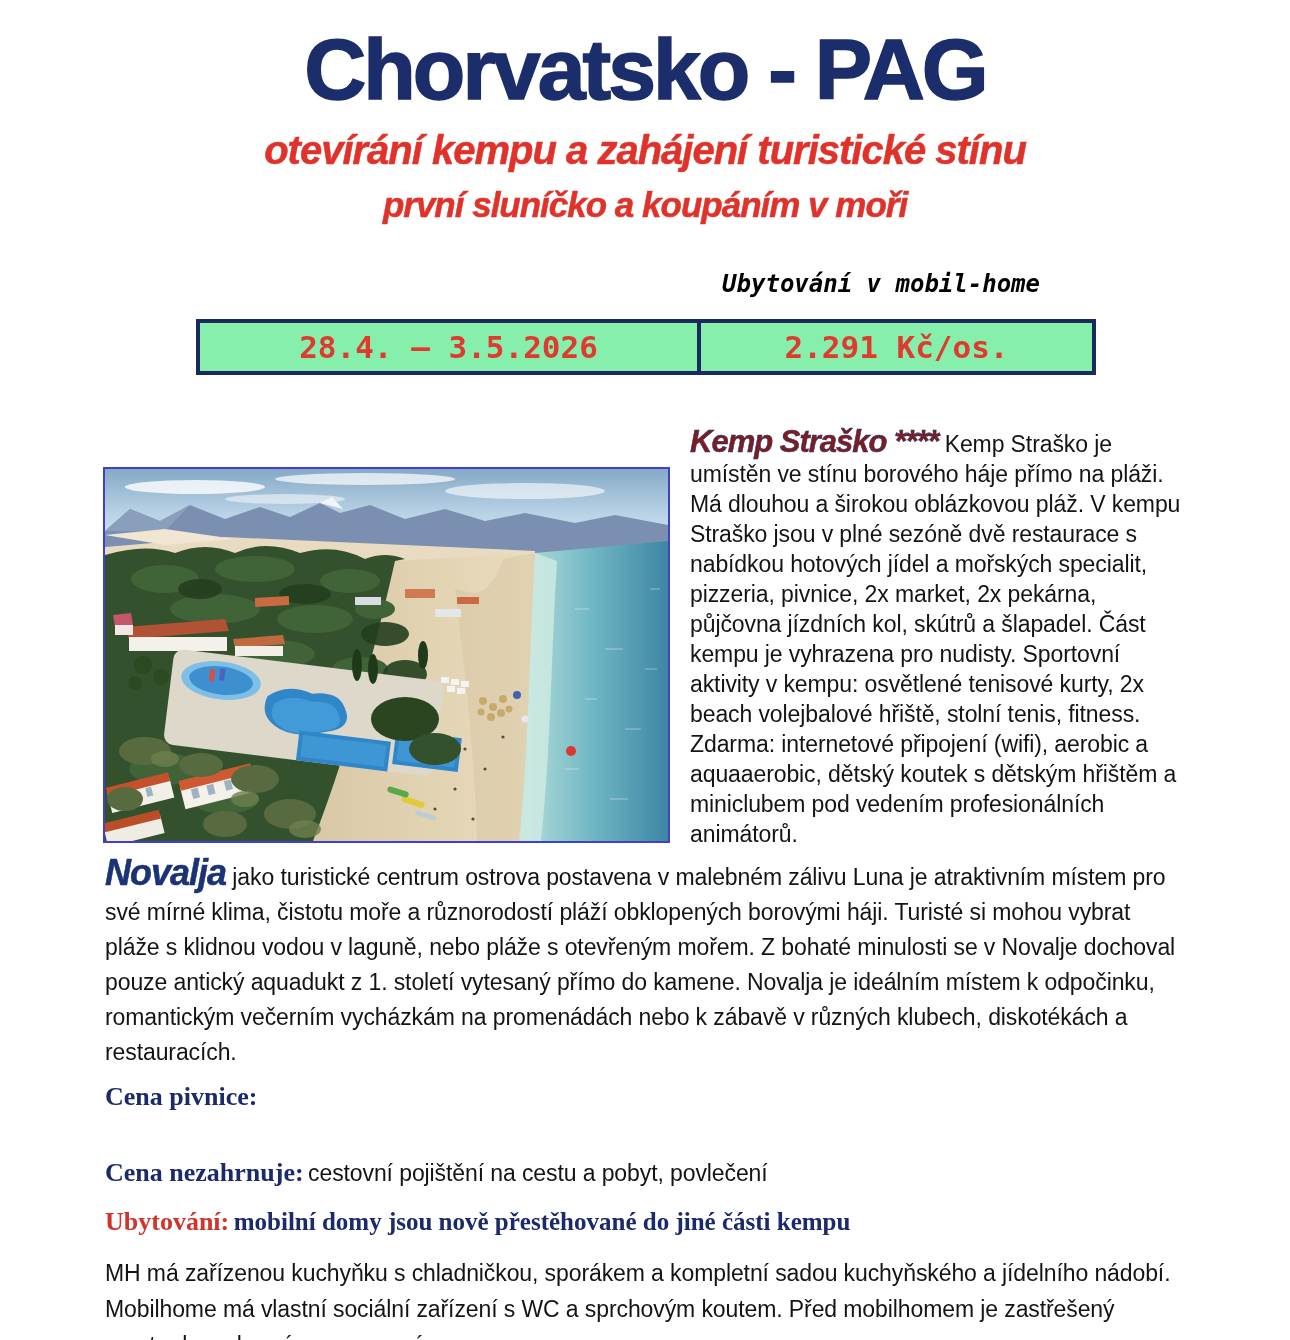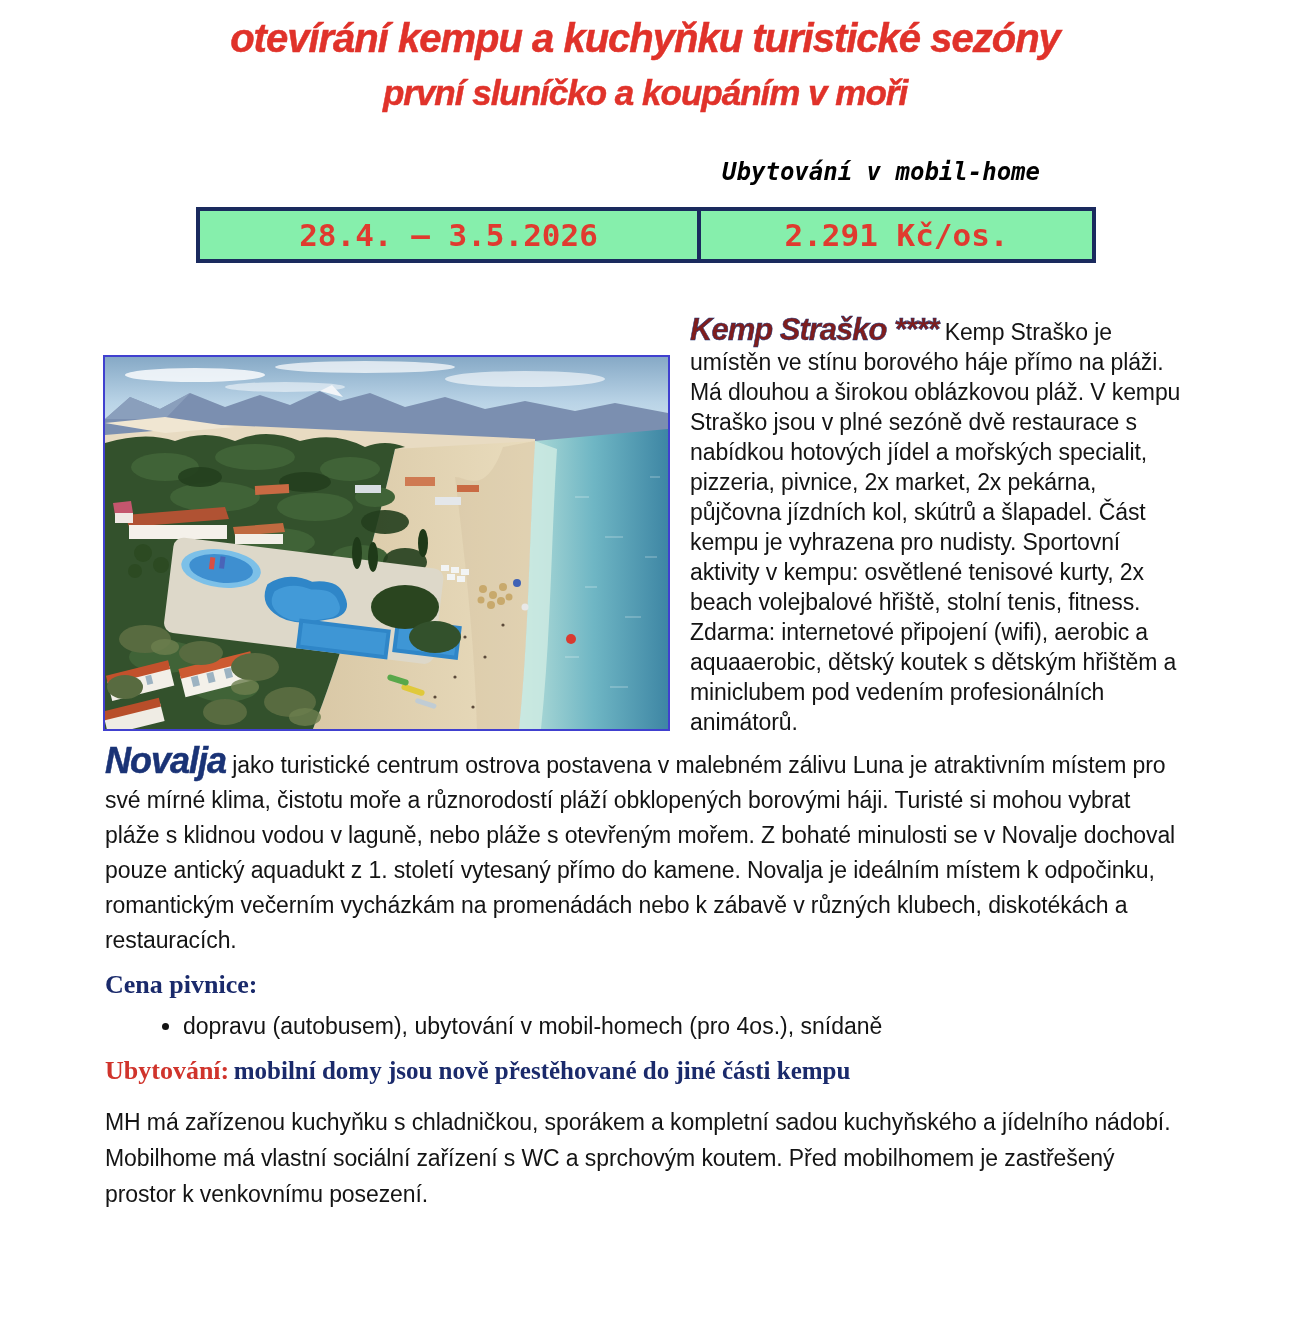--- a/index.html
+++ b/index.html
@@ -117,21 +117,22 @@
   .includes-list li{font-size:23px;line-height:30px;color:#141414;}
   .line-excludes{margin:42px 0 0 0;line-height:32px;}
   .line-accom{margin:14px 0 0 0;line-height:32px;}
   .p-details{margin:14px 0 0 0;line-height:36px;}
 </style>
 </head>
 <body>
 
 <div class="page">
 
-  <div class="subtitle1">otevírání kempu a kuchyňku turistické sezóny</div>
+  <h1 class="title">Chorvatsko - PAG</h1>
+  <div class="subtitle1">otevírání kempu a zahájení turistické stínu</div>
   <div class="subtitle2">první sluníčko a koupáním v moři</div>
 
   <div class="accom-label">Ubytování v mobil-home</div>
 
   <table class="price-table">
     <tbody>
         <tr>
       <td class="cell-dates">28.4. – 3.5.2026</td>
       <td class="cell-price">2.291 Kč/os.</td>
     </tr>
@@ -301,24 +302,22 @@
         </g>
       </svg>
     </figure>
 
     <p class="p-kemp body-text"><span class="h-kemp">Kemp Straško ****</span> <span>Kemp Straško je umístěn ve stínu borového háje přímo na pláži. Má dlouhou a širokou oblázkovou pláž. V kempu Straško jsou v plné sezóně dvě restaurace s nabídkou hotových jídel a mořských specialit, pizzeria, pivnice, 2x market, 2x pekárna, půjčovna jízdních kol, skútrů a šlapadel. Část kempu je vyhrazena pro nudisty. Sportovní aktivity v kempu: osvětlené tenisové kurty, 2x beach volejbalové hřiště, stolní tenis, fitness. Zdarma: internetové připojení (wifi), aerobic a aquaaerobic, dětský koutek s dětským hřištěm a miniclubem pod vedením profesionálních animátorů.</span></p>
 
     <p class="p-novalja body-text"><span class="h-novalja">Novalja</span> <span>jako turistické centrum ostrova postavena v malebném zálivu Luna je atraktivním místem pro své mírné klima, čistotu moře a různorodostí pláží obklopených borovými háji. Turisté si mohou vybrat pláže s klidnou vodou v laguně, nebo pláže s otevřeným mořem. Z bohaté minulosti se v Novalje dochoval pouze antický aquadukt z 1. století vytesaný přímo do kamene. Novalja je ideálním místem k odpočinku, romantickým večerním vycházkám na promenádách nebo k zábavě v různých klubech, diskotékách a restauracích.</span></p>
 
     <div class="sec-includes">
       <span class="h-serif-navy">Cena pivnice:</span>
-      <ul class="includes-list">
-        <li>dopravu (autobusem), ubytování v mobil-homech (pro 4os.), snídaně</li>
-      </ul>
     </div>
 
+    <p class="line-excludes"><span class="h-serif-navy">Cena nezahrnuje:</span> <span class="body-text">cestovní pojištění na cestu a pobyt, povlečení</span></p>
 
     <p class="line-accom"><span class="h-serif-red">Ubytování:</span> <span class="navy-serif-text">mobilní domy jsou nově přestěhované do jiné části kempu</span></p>
 
     <p class="p-details body-text">MH má zařízenou kuchyňku s chladničkou, sporákem a kompletní sadou kuchyňského a jídelního nádobí. Mobilhome má vlastní sociální zařízení s WC a sprchovým koutem. Před mobilhomem je zastřešený prostor k venkovnímu posezení.</p>
 
   </div>
 </div>
 
 </body></html>

